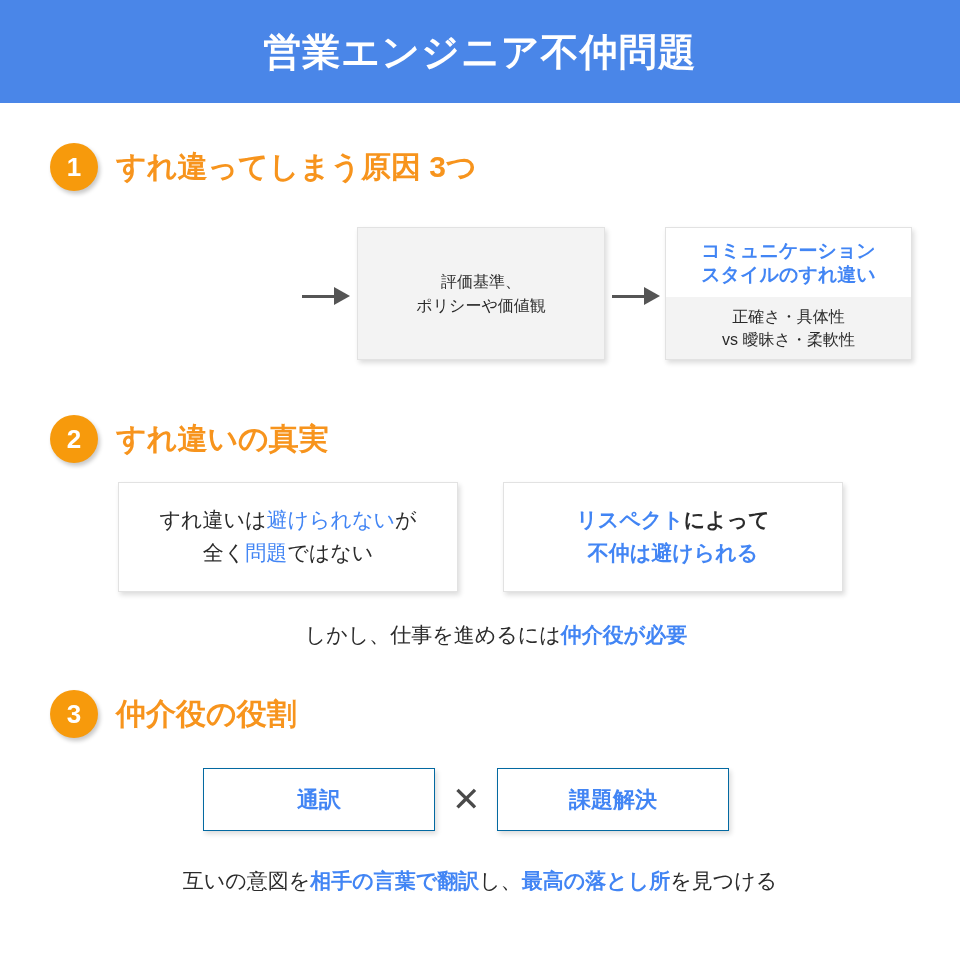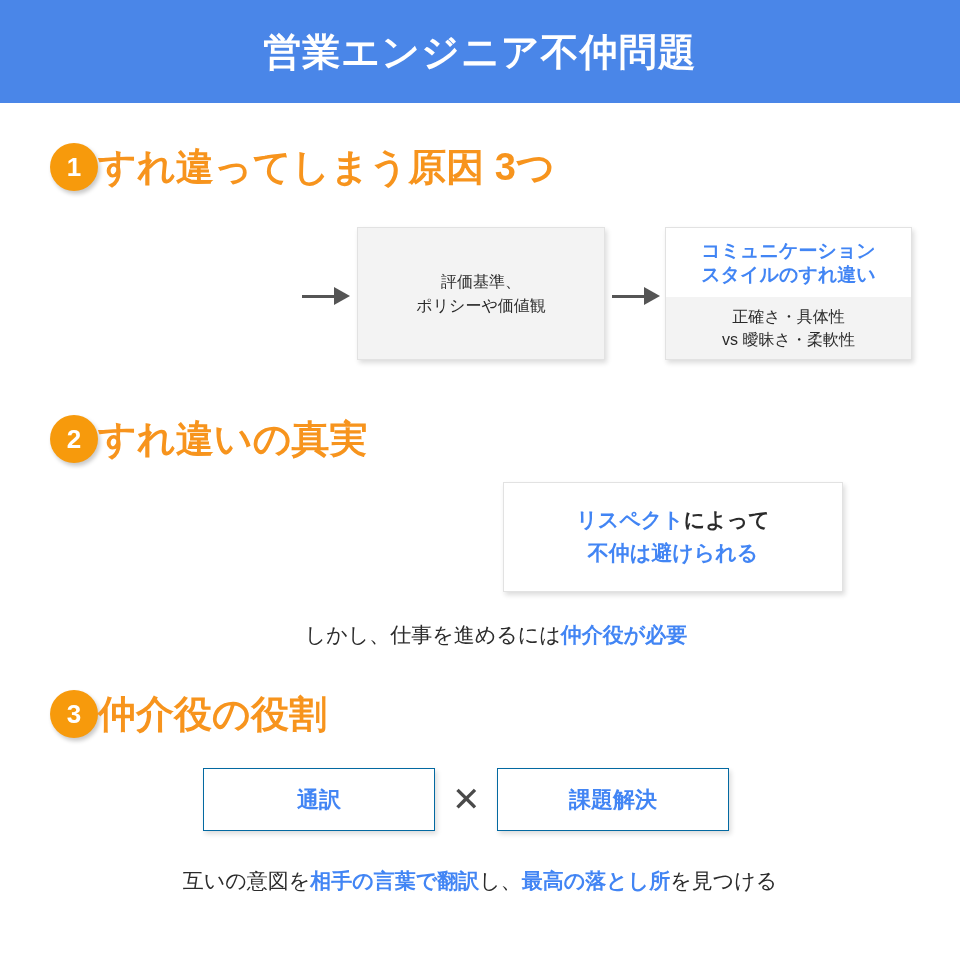--- a/index.html
+++ b/index.html
@@ -53,22 +53,23 @@
     color: #ffffff;
     font-size: 26px;
     font-weight: bold;
     display: flex;
     align-items: center;
     justify-content: center;
     box-shadow: 2px 3px 4px rgba(0,0,0,0.22);
     flex: 0 0 auto;
   }
   .section-title {
+    margin-left: 18px;
     color: #f7941d;
-    font-size: 38px;
+    font-size: 30px;
     font-weight: bold;
     line-height: 1;
     white-space: nowrap;
   }
 
   
   .card {
     position: absolute;
     background: #ffffff;
     border: 1px solid #e2e2e2;
@@ -232,20 +233,26 @@
       <div class="card-body-text">正確さ・具体性
 vs 曖昧さ・柔軟性</div>
     </div>
   </div>
 
   <div class="section-head" style="left:50px; top:415px;">
     <div class="badge">2</div>
     <div class="section-title">すれ違いの真実</div>
   </div>
 
+  <div class="plain-card" style="left:118px; top:482px; width:340px; height:110px;">
+    <div class="plain-card-text">
+      <span>すれ違いは</span><span class="hl-n">避けられない</span><span>が</span><br>
+      <span>全く</span><span class="hl-n">問題</span><span>ではない</span>
+    </div>
+  </div>
 
   <div class="plain-card" style="left:503px; top:482px; width:340px; height:110px;">
     <div class="plain-card-text">
       <span class="hl">リスペクト</span><span class="bold-dark">によって</span><br>
       <span class="hl">不仲は避けられる</span>
     </div>
   </div>
 
   <div class="caption" style="left:0; top:624px;margin-left:16px;">
     <span>しかし、仕事を進めるには</span><span class="hl">仲介役が必要</span>

